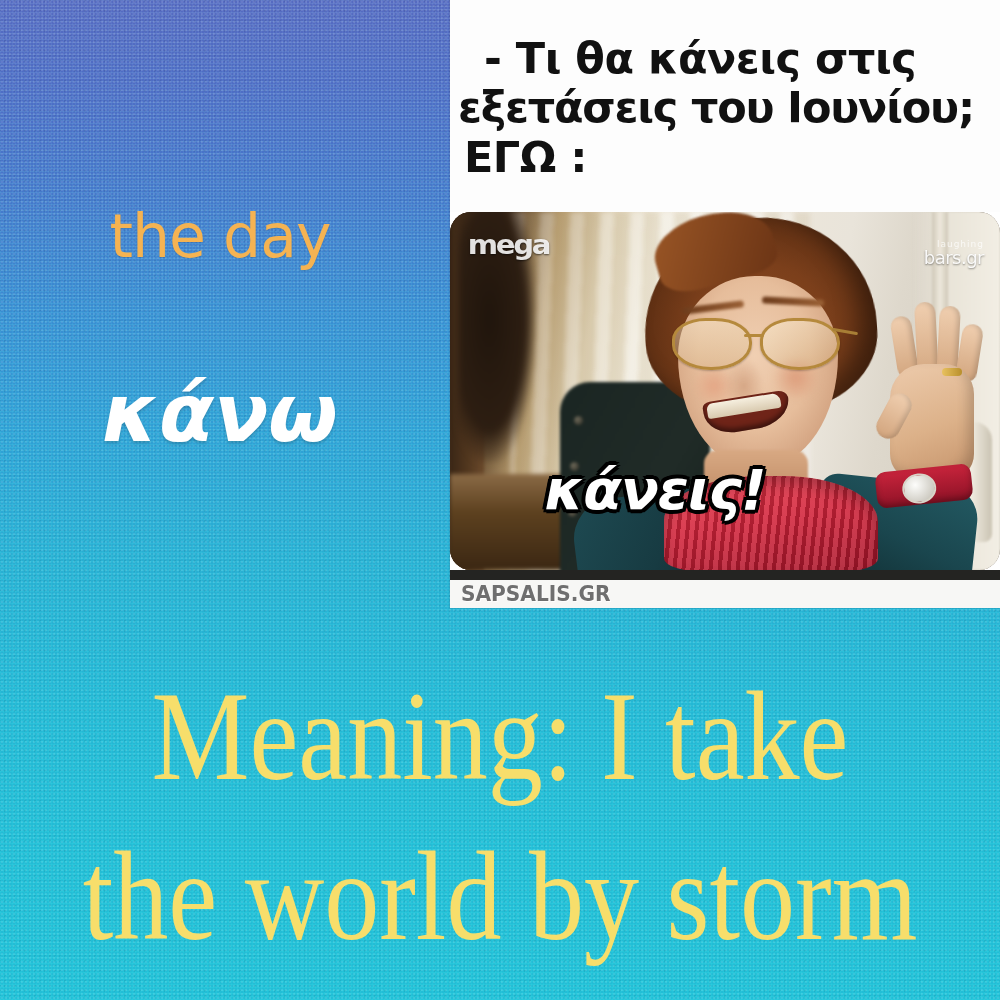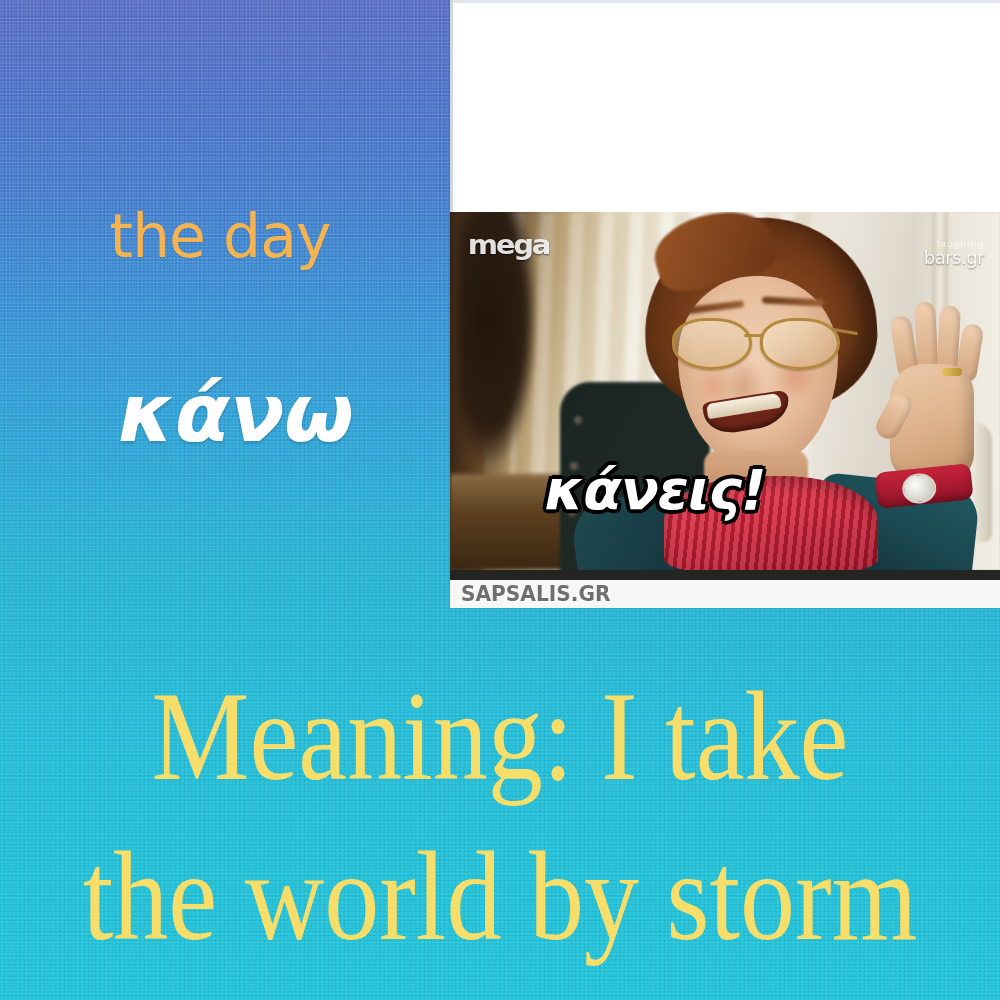--- a/index.html
+++ b/index.html
@@ -60,21 +60,21 @@
     position:absolute;
     color:#ffffff;
     font-family:"DejaVu Sans", sans-serif;
     font-weight:700;font-style:italic;
     text-align:center;
     width:440px;left:0;
     line-height:1;
     white-space:nowrap;
     text-shadow:0 2px 3px rgba(0,0,0,.18);
   }
-  #g1{top:374px;font-size:80px;padding-left:16px;}
+  #g1{top:374px;font-size:80px;}
   #g2{top:494px;font-size:80px;}
 
   .meaning-line{
     position:absolute;
     color:#F7DE6B;
     font-family:"Liberation Serif", serif;
     font-weight:400;
     text-align:center;
     width:1000px;left:0;
     line-height:1;
@@ -109,20 +109,21 @@
   }
   #mq1{padding-left:26px;}
   #mq2{padding-left:0px;letter-spacing:-1.2px;}
   #mq3{padding-left:6px;}
 
   
   #photo{
     position:absolute;left:0;top:212px;width:550px;height:358px;
     overflow:hidden;
     background:#2a1c10;
+    border-radius:21px;
   }
   
   #bg-wall{
     position:absolute;inset:0;
     background:linear-gradient(100deg,
       #2b1c12 0%,
       #3d2a1a 7%,
       #6e5436 12%,
       #b59a6d 18%,
       #ddd0b4 26%,
@@ -385,20 +386,25 @@
   <div class="greek-line" id="g1">κάνω</div>
 
   <div class="meaning-line" id="m1">Meaning: I take</div>
   <div class="meaning-line" id="m2">the world by storm</div>
 
   <div id="meme">
 
     <div id="meme-top-border"></div>
     <div id="meme-left-border"></div>
 
+    <div id="meme-caption-box">
+      <div class="meme-q" id="mq1">- Τι θα κάνεις στις</div>
+      <div class="meme-q" id="mq2">εξετάσεις του Ιουνίου;</div>
+      <div class="meme-q" id="mq3">ΕΓΩ :</div>
+    </div>
 
     <div id="photo">
       <div id="bg-wall"></div>
       <div id="curtains"></div>
       <div id="left-post"></div>
       <div id="plant"></div>
       <div id="left-table"></div>
       <div id="window-r"></div>
       <div id="window-frame"></div>
       <div id="vase"></div>

